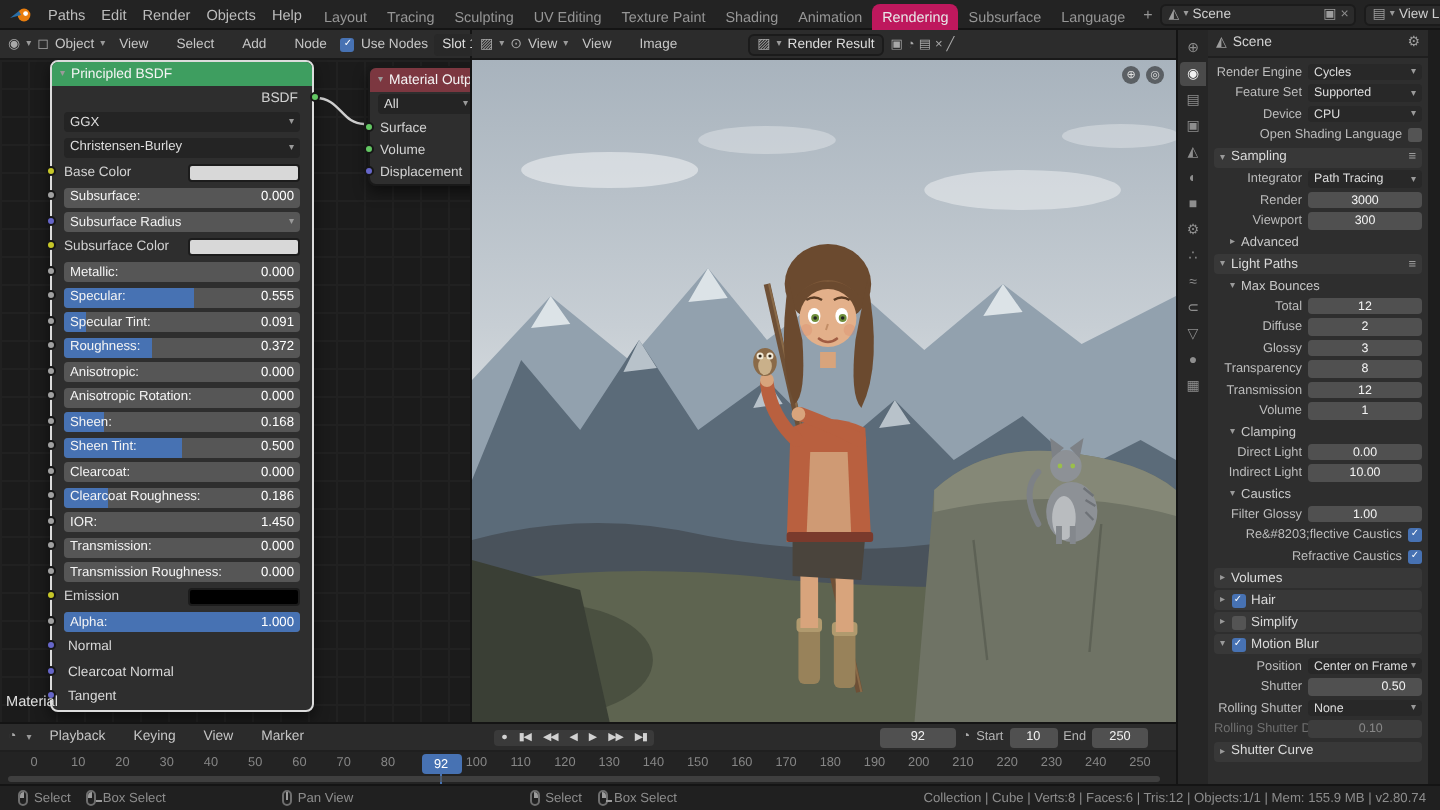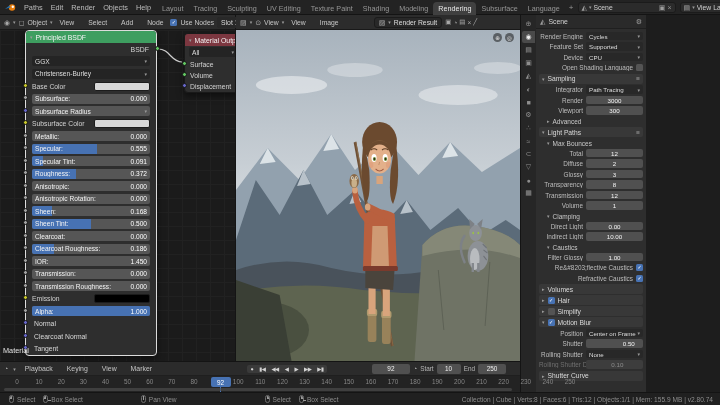--- a/index.html
+++ b/index.html
@@ -6,32 +6,32 @@
   body{width:720px;height:405px;overflow:hidden;font-family:"Liberation Sans","DejaVu Sans",sans-serif;-webkit-font-smoothing:antialiased;}
   *{box-sizing:border-box;}
   .app{position:relative;width:720px;height:405px;display:flex;flex-direction:column;background:#1d1d1d;color:#c8c8c8;}
 
   
   .topbar{height:15px;background:#232323;border-bottom:1px solid #141414;display:flex;align-items:center;padding:0 4px;font-size:7.3px;color:#bdbdbd;flex:none;}
   .logo{display:flex;align-items:center;margin:0 3px 0 1px;}
   .menu{padding:0 4px;white-space:nowrap;}
   .wtabs{display:flex;align-items:flex-end;height:15px;margin-left:2px;}
   .wtab{padding:2px 5px;font-size:7.2px;color:#969696;border-radius:4px 4px 0 0;white-space:nowrap;}
-  .wtab.active{background:#404040;color:#e8e8e8;}
+  .wtab.active{background:#be185d;color:#e8e8e8;}
   .tab-add{color:#969696;padding:0 4px;background:none;border:none;font-size:8px;}
   .top-right{margin-left:auto;display:flex;gap:4px;align-items:center;padding-right:2px;}
   .selector{display:flex;align-items:center;gap:2px;background:#2b2b2b;border:1px solid #1b1b1b;border-radius:3px;height:11px;padding:0 3px;font-size:6.8px;color:#cfcfcf;}
   .sel-scene{width:98px;}.sel-vl{width:104px;}
   .selector .lbl{flex:1;overflow:hidden;white-space:nowrap;}
   .xbtn{color:#8f8f8f;font-size:7px;}
   .mini-ic{font-size:7px;color:#9d9d9d;line-height:1;}
 
   
   .main{flex:1;display:flex;min-height:0;}
-  .left-stack{width:520px;display:flex;flex-direction:column;min-height:0;}
+  .left-stack{width:588px;display:flex;flex-direction:column;min-height:0;}
   .editors{flex:1;display:flex;min-height:0;}
   .edi-header{height:15px;background:#2c2c2c;border-bottom:1px solid #191919;display:flex;align-items:center;gap:3px;padding:0 4px;font-size:6.8px;color:#c6c6c6;flex:none;white-space:nowrap;}
   .hic{color:#a8a8a8;font-size:7px;line-height:1;}
   .caret{font-size:5px;color:#9a9a9a;}
   .cb{width:7px;height:7px;border-radius:1.5px;background:#545454;flex:none;text-align:center;line-height:7px;font-size:5px;color:#fff;}
   .cb.on{background:#4772b3;}
   .cb.on::after{content:"✓";}
   .slotfield{background:#282828;border-radius:2px;height:11px;display:flex;align-items:center;gap:3px;padding:0 4px;color:#ddd;}
   .sphere{width:8px;height:8px;border-radius:50%;background:radial-gradient(circle at 35% 30%,#cfcfcf,#6f6f6f 60%,#3a3a3a);}
 
@@ -147,21 +147,21 @@
         <span class="menu">Objects</span>
         <span class="menu">Help</span>
       </div>
     <div class="wtabs" id="workspace-tabs">
         <span class="wtab">Layout</span>
         <span class="wtab">Tracing</span>
         <span class="wtab">Sculpting</span>
         <span class="wtab">UV Editing</span>
         <span class="wtab">Texture Paint</span>
         <span class="wtab">Shading</span>
-        <span class="wtab">Modeling</span>
+        <span class="wtab">Animation</span>
         <span class="wtab active">Rendering</span>
         <span class="wtab">Subsurface</span>
         <span class="wtab">Language</span>
       </div>
     <button class="tab-add">+</button>
     <div class="top-right">
       <div class="selector sel-scene">
         <span class="mini-ic">◭</span>
           <span class="caret">▾</span>
         <span class="lbl">Scene</span>

